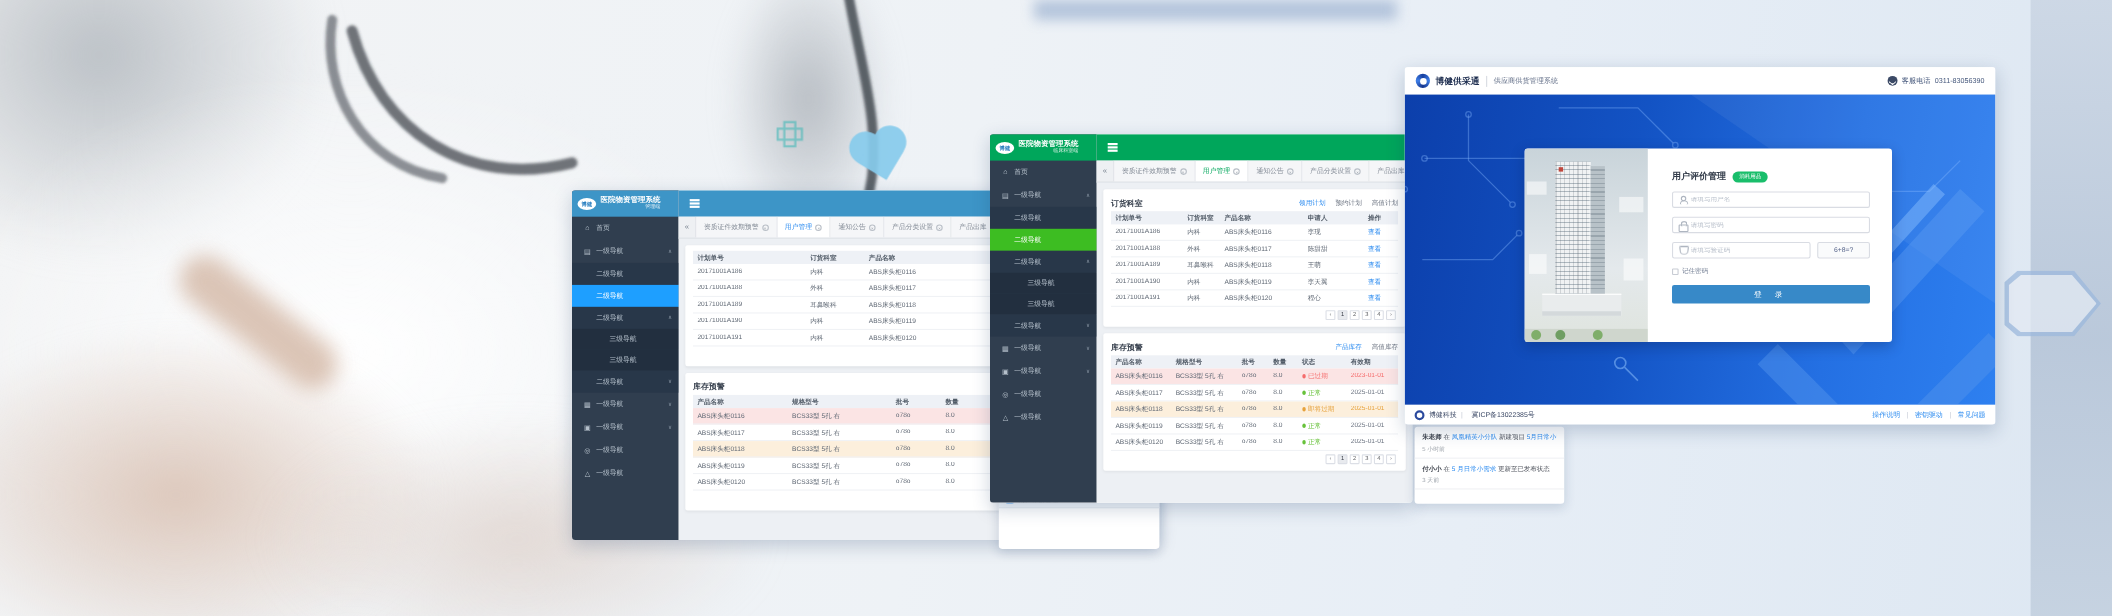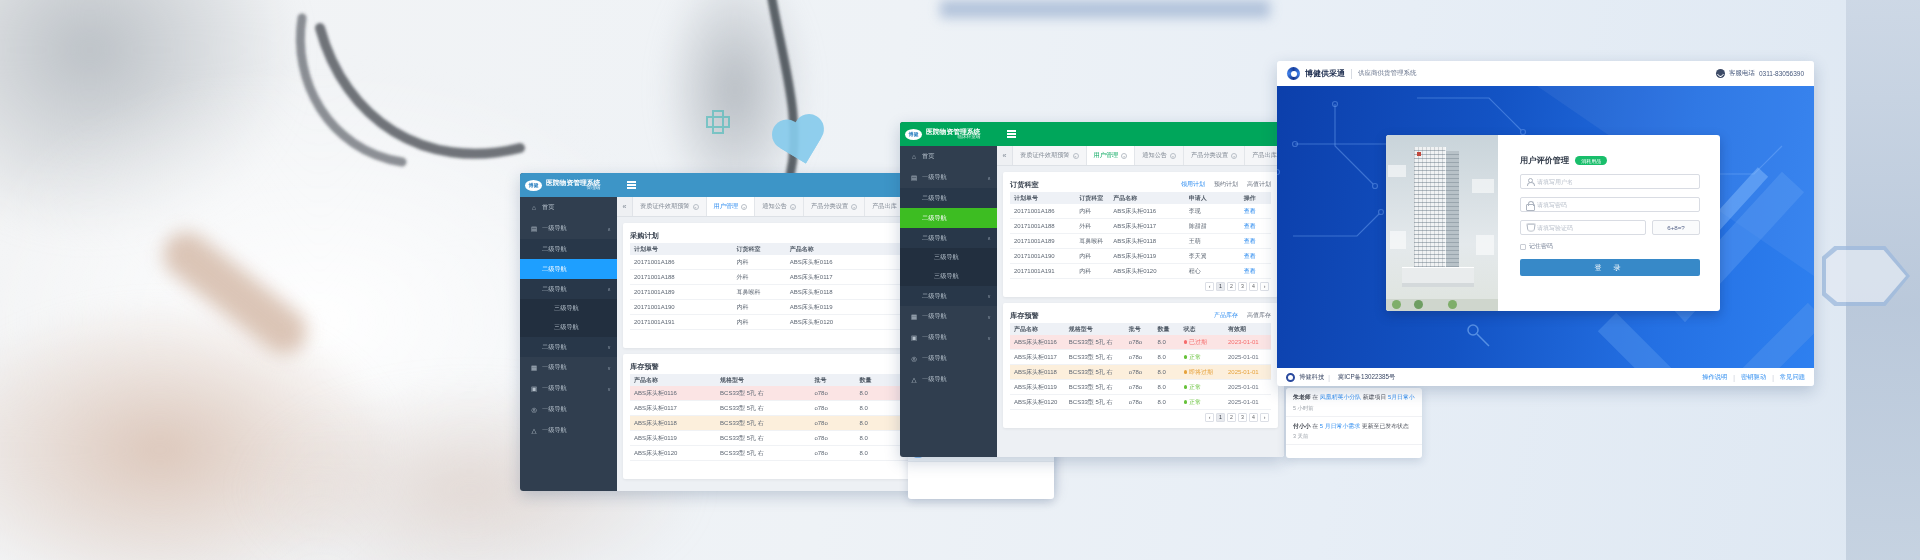--- a/index.html
+++ b/index.html
@@ -295,28 +295,20 @@
               <span class="t-close">×</span>
             </div>
             <div class="tab i-4">
               <span>产品出库</span>
               <span class="t-close">×</span>
             </div>
           </div>
       </div>
       <div class="content">
         <div class="card">
-          <div class="card-head">
-            <span class="card-title">采购计划</span>
-            <span class="card-links">
-              <span class="lk0">领用计划</span>
-              <span>预约计划</span>
-              <span>高值计划</span>
-            </span>
-          </div>
           <div class="trow thead plan-g">
               <span class="i-0">计划单号</span>
               <span class="i-1">订货科室</span>
               <span class="i-2">产品名称</span>
               <span class="i-3">申请人</span>
               <span class="i-4">操作</span>
             </div>
           <div>
 
               <div class="trow plan-g i-0">

